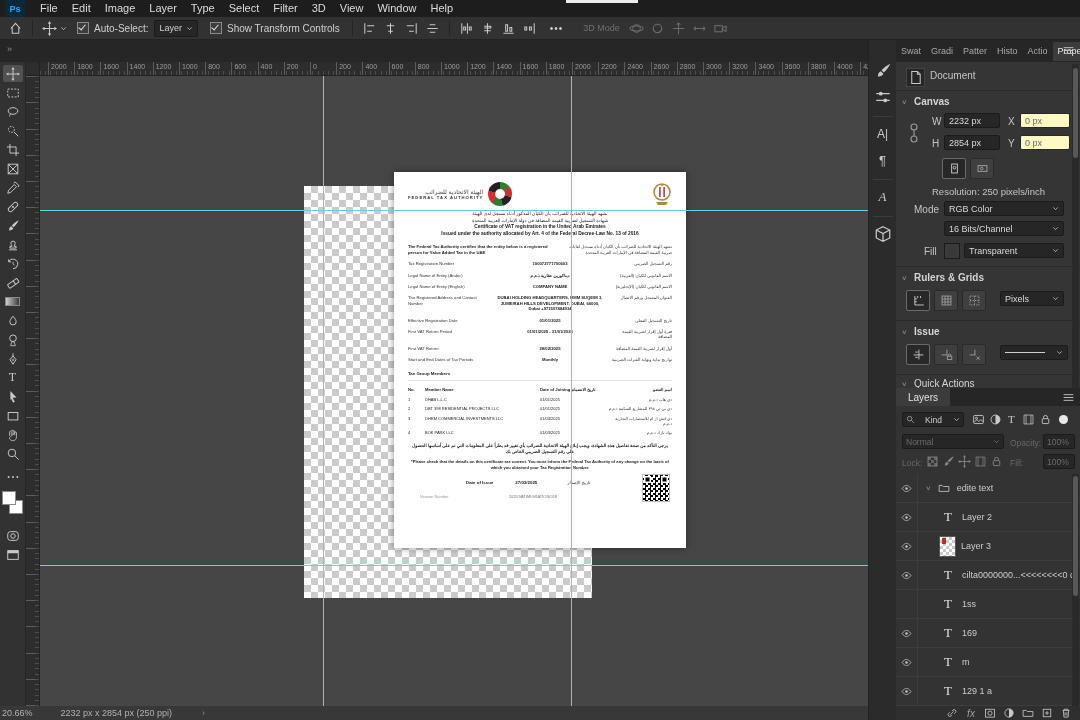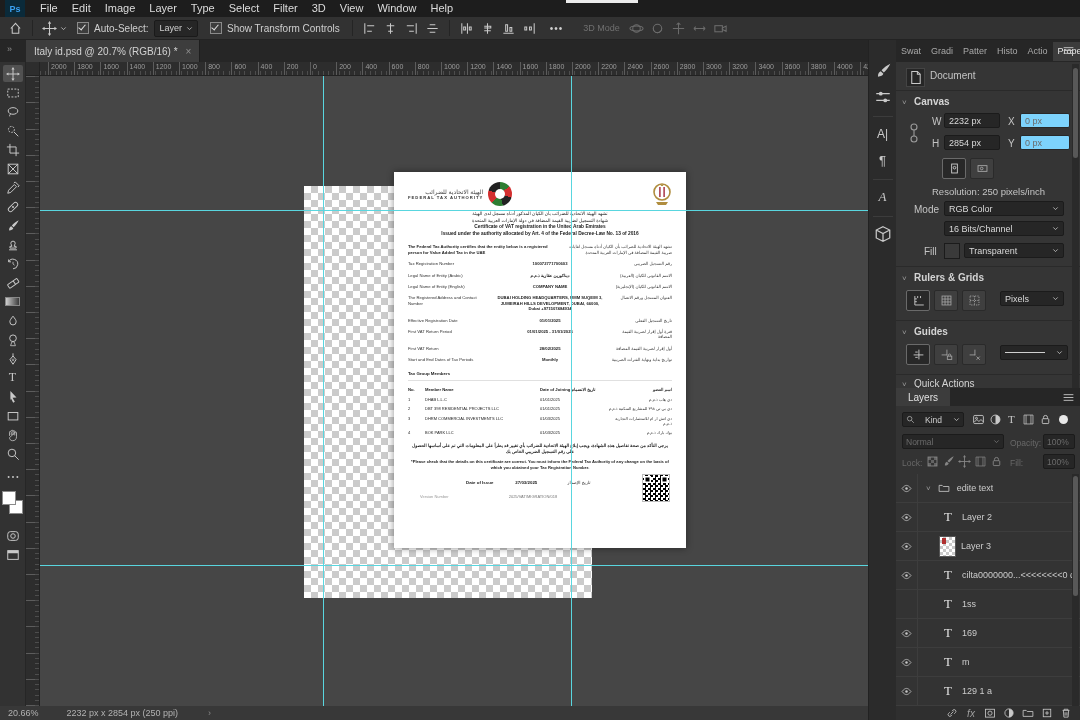--- a/index.html
+++ b/index.html
@@ -131,21 +131,21 @@
   #props{position:absolute;left:896px;top:40px;width:184px;height:348px;background:#353535}
   #prop-tabs{position:absolute;left:0;top:0;width:184px;height:22px;background:#262626;display:flex;align-items:center}
   .ptab{font-size:9px;color:#a8a8a8;padding:4px 5px 5px;white-space:nowrap}
   .ptab.active{background:#3c3c3c;color:#e6e6e6}
   .pmenu{margin-left:auto;width:14px;height:14px;margin-right:4px;margin-bottom:3px}
   .plabel{font-size:10px;color:#c4c4c4}
   .psec{font-size:10px;color:#d4d4d4}
   .chev{font-size:8px;color:#9a9a9a;margin-right:5px}
   .pfield{position:absolute;background:#262626;border:1px solid #1b1b1b;border-radius:2px;height:15px;
           display:flex;align-items:center;padding:0 4px;font-size:9px;color:#d8d8d8;box-sizing:border-box}
-  .pfield.dis{color:#6b6b6b;background:#7dd3fc;border-color:#282828}
+  .pfield.dis{color:#6b6b6b;background:#fef9c3;border-color:#282828}
   .pfield .caret{margin-left:auto}
   .pbtn{position:absolute;width:24px;height:21px;background:#3f3f3f;border:1px solid #2a2a2a;border-radius:2px;
         display:flex;align-items:center;justify-content:center;box-sizing:border-box}
   .pbtn.sel{background:#282828;border-color:#6a6a6a}
   .pbtn svg{width:13px;height:13px}
   .psep{position:absolute;left:0;width:184px;height:1px;background:#2a2a2a}
   .scroll{position:absolute;width:7px;background:#2a2a2a}
   .thumb{position:absolute;left:1px;width:5px;background:#585858;border-radius:3px}
 
   
@@ -173,21 +173,21 @@
   .lthumb-img:after{content:"";position:absolute;left:2px;top:1px;width:4px;height:6px;background:#b03030}
   .lname{font-size:9px;color:#cccccc;white-space:nowrap;overflow:hidden;max-width:118px}
   .gfold{width:14px;height:12px;color:#c9c9c9}
   #lbar{position:absolute;left:0;top:318px;width:184px;height:14px;background:#2f2f2f;display:flex;
         align-items:center;justify-content:flex-end;gap:7px;padding-right:8px;box-sizing:border-box}
   #lbar .bic{width:12px;height:24px;color:#9f9f9f}
 
   
   #statusbar{position:absolute;left:0;top:706px;width:868px;height:14px;background:#383838;
              display:flex;align-items:center;font-size:9px;color:#b2b2b2}
-  #statusbar .z{margin-left:8px}
+  #statusbar .z{margin-left:2px}
   #statusbar .d{margin-left:28px}
   #statusbar .c{margin-left:30px;color:#8a8a8a}
 </style>
 </head>
 <body>
 
 <div id="app">
 
   <div id="menubar">
     <div class="ps-logo">Ps</div>
@@ -306,24 +306,20 @@
     <span class="ic ob-ic dim">
         <svg viewBox="0 0 16 16" fill="none" stroke="#c9c9c9" stroke-width="1.1">
           <rect x="2" y="5" width="8" height="6.5"></rect>
           <path d="M10 7.5l4-2v5.5l-4-2z"></path>
         </svg>
       </span>
   </div>
 
   <div id="docktop">
     <span class="dblarrow" style="left:7px">»</span>
-    <div id="doc-tab">
-      <span class="t">Italy id.psd @ 20.7% (RGB/16) *</span>
-      <span class="x">×</span>
-    </div>
     <span class="dblarrow" style="left:882px">»</span>
     <span class="dblarrow" style="left:1068px">»</span>
   </div>
 
   <div id="toolbar">
       <div class="tool sel">
         <svg viewBox="0 0 16 16" fill="none" stroke="#c9c9c9" stroke-width="1.1">
           <path d="M8 2v12M2 8h12"></path>
           <path fill="#c9c9c9" stroke="none" d="M8 0l1.8 2.8H6.2zM8 16l1.8-2.8H6.2zM0 8l2.8-1.8v3.6zM16 8l-2.8-1.8v3.6z"></path>
         </svg>
@@ -778,21 +774,21 @@
         <span>Pixels</span>
         <span class="ic caret">
           <svg viewBox="0 0 16 16" fill="none" stroke="#c9c9c9" stroke-width="1.1">
             <path d="M3 5.5l5 5 5-5" stroke-width="1.8"></path>
           </svg>
         </span>
       </div>
 
     <div class="psep" style="top:280px"></div>
     <span class="chev abs" style="left:6px;top:288px">˅</span>
-    <span class="psec abs" style="left:18px;top:286px;font-weight:bold">Guides</span>
+    <span class="psec abs" style="left:18px;top:286px;font-weight:bold">Issue</span>
     <div class="pbtn sel" style="left:10px;top:304px">
         <svg viewBox="0 0 16 16" fill="none" stroke="#d0d0d0" stroke-width="1.1">
           <path d="M2 8.5h12M8.5 2v12M4 5h3M4 11.5h3"></path>
         </svg>
       </div>
     <div class="pbtn" style="left:38px;top:304px">
         <svg viewBox="0 0 16 16" fill="none" stroke="#a8a8a8" stroke-width="1">
           <path d="M2 8.5h7M8.5 2v7"></path>
           <rect x="9" y="10" width="5.5" height="4"></rect>
           <path d="M10.3 10V8.8a1.4 1.4 0 012.8 0V10"></path>

